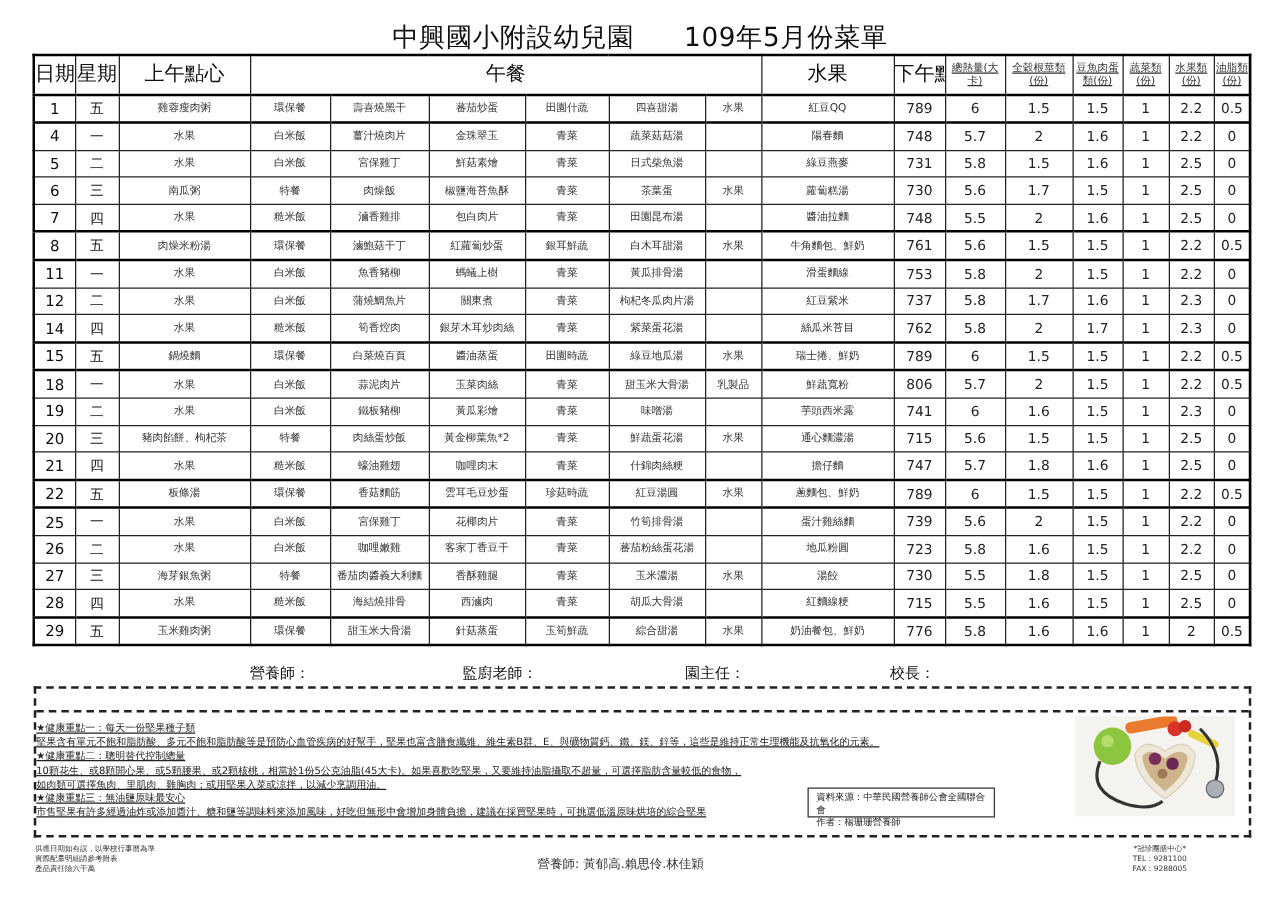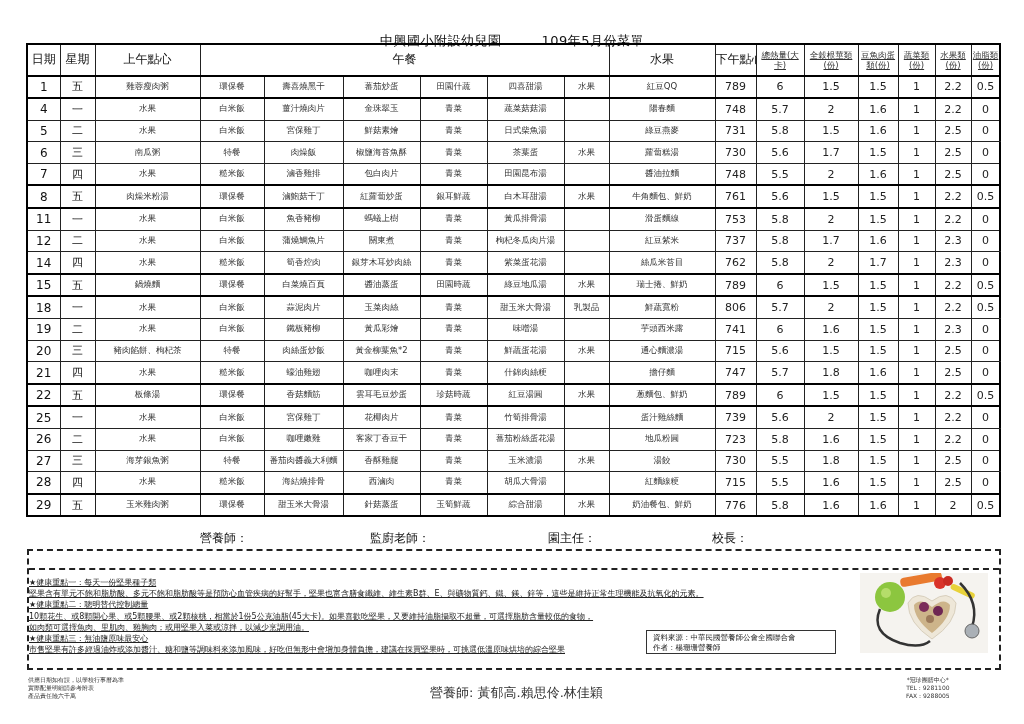--- a/index.html
+++ b/index.html
@@ -1,44 +1,44 @@
 <!DOCTYPE html>
 <html><head>
 <meta charset="utf-8">
 <style>
   html, body { margin:0; padding:0; background:#ffffff; }
   body { width:1024px; height:724px; position:relative; overflow:hidden;
          font-family:"DejaVu Sans", sans-serif; color:#111; }
-  .title { position:absolute; top:32px; left:0; width:1024px; text-align:center;
-           font-size:13px; letter-spacing:0.5px; }
+  .title { position:absolute; top:16px; left:0; width:1024px; text-align:center;
+           font-size:21px; letter-spacing:0.5px; }
   .title span.gap { display:inline-block; width:40px; }
   table.menu { position:absolute; top:43px; left:26px; width:970px;
                border-collapse:collapse; border:2px solid #000; table-layout:fixed; }
   table.menu td, table.menu th { border:1px solid #222; text-align:center; padding:0;
                font-weight:normal; overflow:hidden; white-space:nowrap; }
-  table.menu th { font-size:12px; height:26px; }
+  table.menu th { font-size:16px; height:26px; }
   table.menu th.small { font-size:8.5px; line-height:10px; white-space:normal; color:#333;text-decoration:underline; }
   table.menu td { height:20.6px; font-size:8.5px; color:#333; }
   table.menu td.num { font-size:11px; color:#222; }
   table.menu td.date { font-size:12px; color:#111; }
   table.menu td.wk { font-size:11px; color:#111; }
   table.menu tr.thick td { border-top:2px solid #000; }
   .sign { position:absolute; top:530px; left:0; width:1024px; font-size:12px; }
   .sign span { position:absolute; }
   .box { position:absolute; top:549px; left:27px; width:970px; height:117px;
          border:2px dashed #222; }
   .box .inner-line { position:absolute; top:17px; left:0; right:0; border-top:2px dashed #222; }
   .notes { position:absolute; top:577px; left:29px; font-size:8px; line-height:11.2px; color:#222;text-decoration:underline; }
   .notes div { white-space:nowrap; }
-  .source { position:absolute; top:630px; left:646px; width:190px; height:24px;
+  .source { position:absolute; top:630px; left:646px; width:150px; height:24px;
             border:1.5px solid #333; font-size:7.5px; line-height:10px; padding:2px 6px;
             font-family:"DejaVu Serif", serif; color:#222; box-sizing:border-box; }
   .photo { position:absolute; top:573px; left:860px; width:128px; height:80px; background:#f3f0ea; overflow:hidden; }
   .footer-left { position:absolute; top:676px; left:28px; font-size:6px; line-height:8px; color:#333; }
-  .footer-center { position:absolute; top:684px; left:430px; font-size:13px; color:#333; }
+  .footer-center { position:absolute; top:684px; left:430px; font-size:10px; color:#333; }
   .footer-right { position:absolute; top:676px; left:906px; font-size:6px; line-height:8px; color:#333; text-align:center; }
 </style>
 </head>
 <body>
 
 <div class="title">
   <span>中興國小附設幼兒園</span><span class="gap"></span><span>109年5月份菜單</span>
 </div>
 
 <table class="menu">

